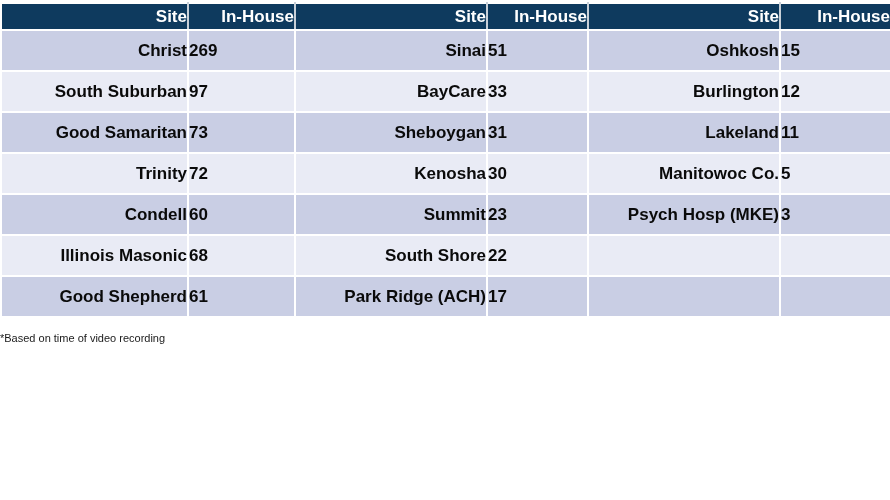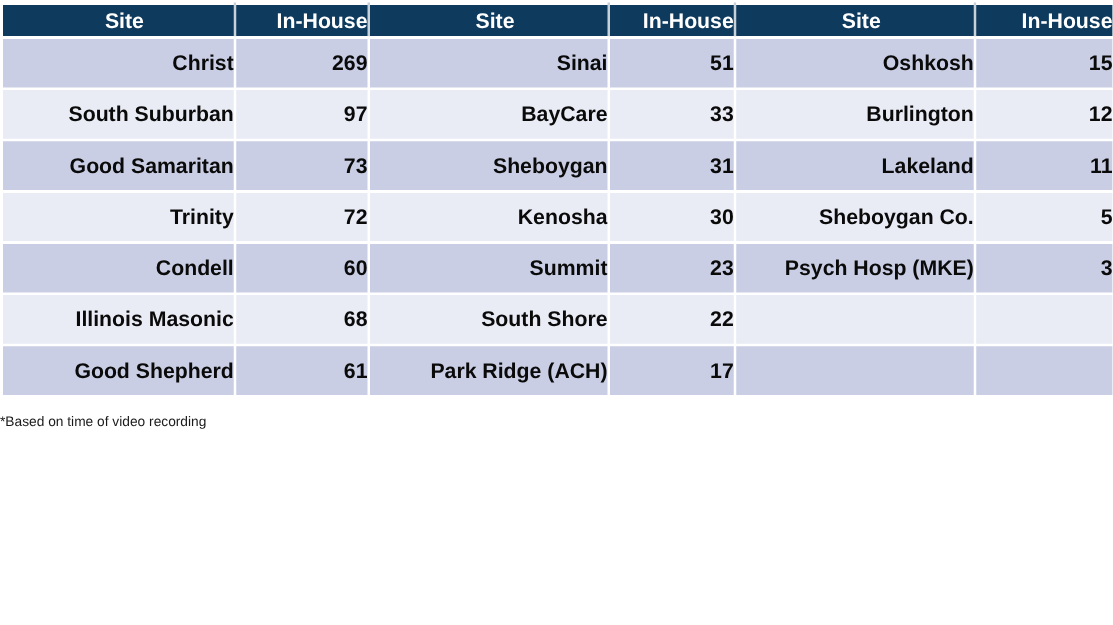--- a/index.html
+++ b/index.html
@@ -32,21 +32,21 @@
     border: 2px solid var(--border);
     font-weight: bold;
     overflow: hidden;
     white-space: nowrap;
   }
   table.census th {
     background: var(--header-bg);
     color: var(--header-text);
     height: 25px;
     font-size: 17px;
-    text-align: center;
+    text-align: right;
     padding: 0 0 0 10px;
     border-color: #c8d0d8;
     border-top-color: #ffffff;
     border-bottom-color: #ffffff;
   }
   table.census th:first-child { border-left-color: #ffffff; }
   table.census th:last-child { border-right-color: #ffffff; }
   table.census th.value-col {
     text-align: right;
     padding: 0;
@@ -54,21 +54,21 @@
   table.census td {
     height: 39px;
     font-size: 17px;
     color: var(--cell-text);
   }
   table.census td.site {
     text-align: right;
     padding: 0 0 0 10px;
   }
   table.census td.value {
-    text-align: right;
+    text-align: left;
     padding: 0;
   }
   table.census tbody tr:nth-child(odd) td { background: var(--row-odd); }
   table.census tbody tr:nth-child(even) td { background: var(--row-even); }
   .footnote {
     margin-top: 14px;
     padding-right: 5px;
     text-align: left;
     font-size: 11px;
     color: #1a1a1a;
@@ -121,21 +121,21 @@
           <td class="site">Sheboygan</td>
           <td class="value">31</td>
           <td class="site">Lakeland</td>
           <td class="value">11</td>
         </tr>
         <tr>
           <td class="site">Trinity</td>
           <td class="value">72</td>
           <td class="site">Kenosha</td>
           <td class="value">30</td>
-          <td class="site">Sheboygan Co.</td>
+          <td class="site">Manitowoc Co.</td>
           <td class="value">5</td>
         </tr>
         <tr>
           <td class="site">Condell</td>
           <td class="value">60</td>
           <td class="site">Summit</td>
           <td class="value">23</td>
           <td class="site">Psych Hosp (MKE)</td>
           <td class="value">3</td>
         </tr>

